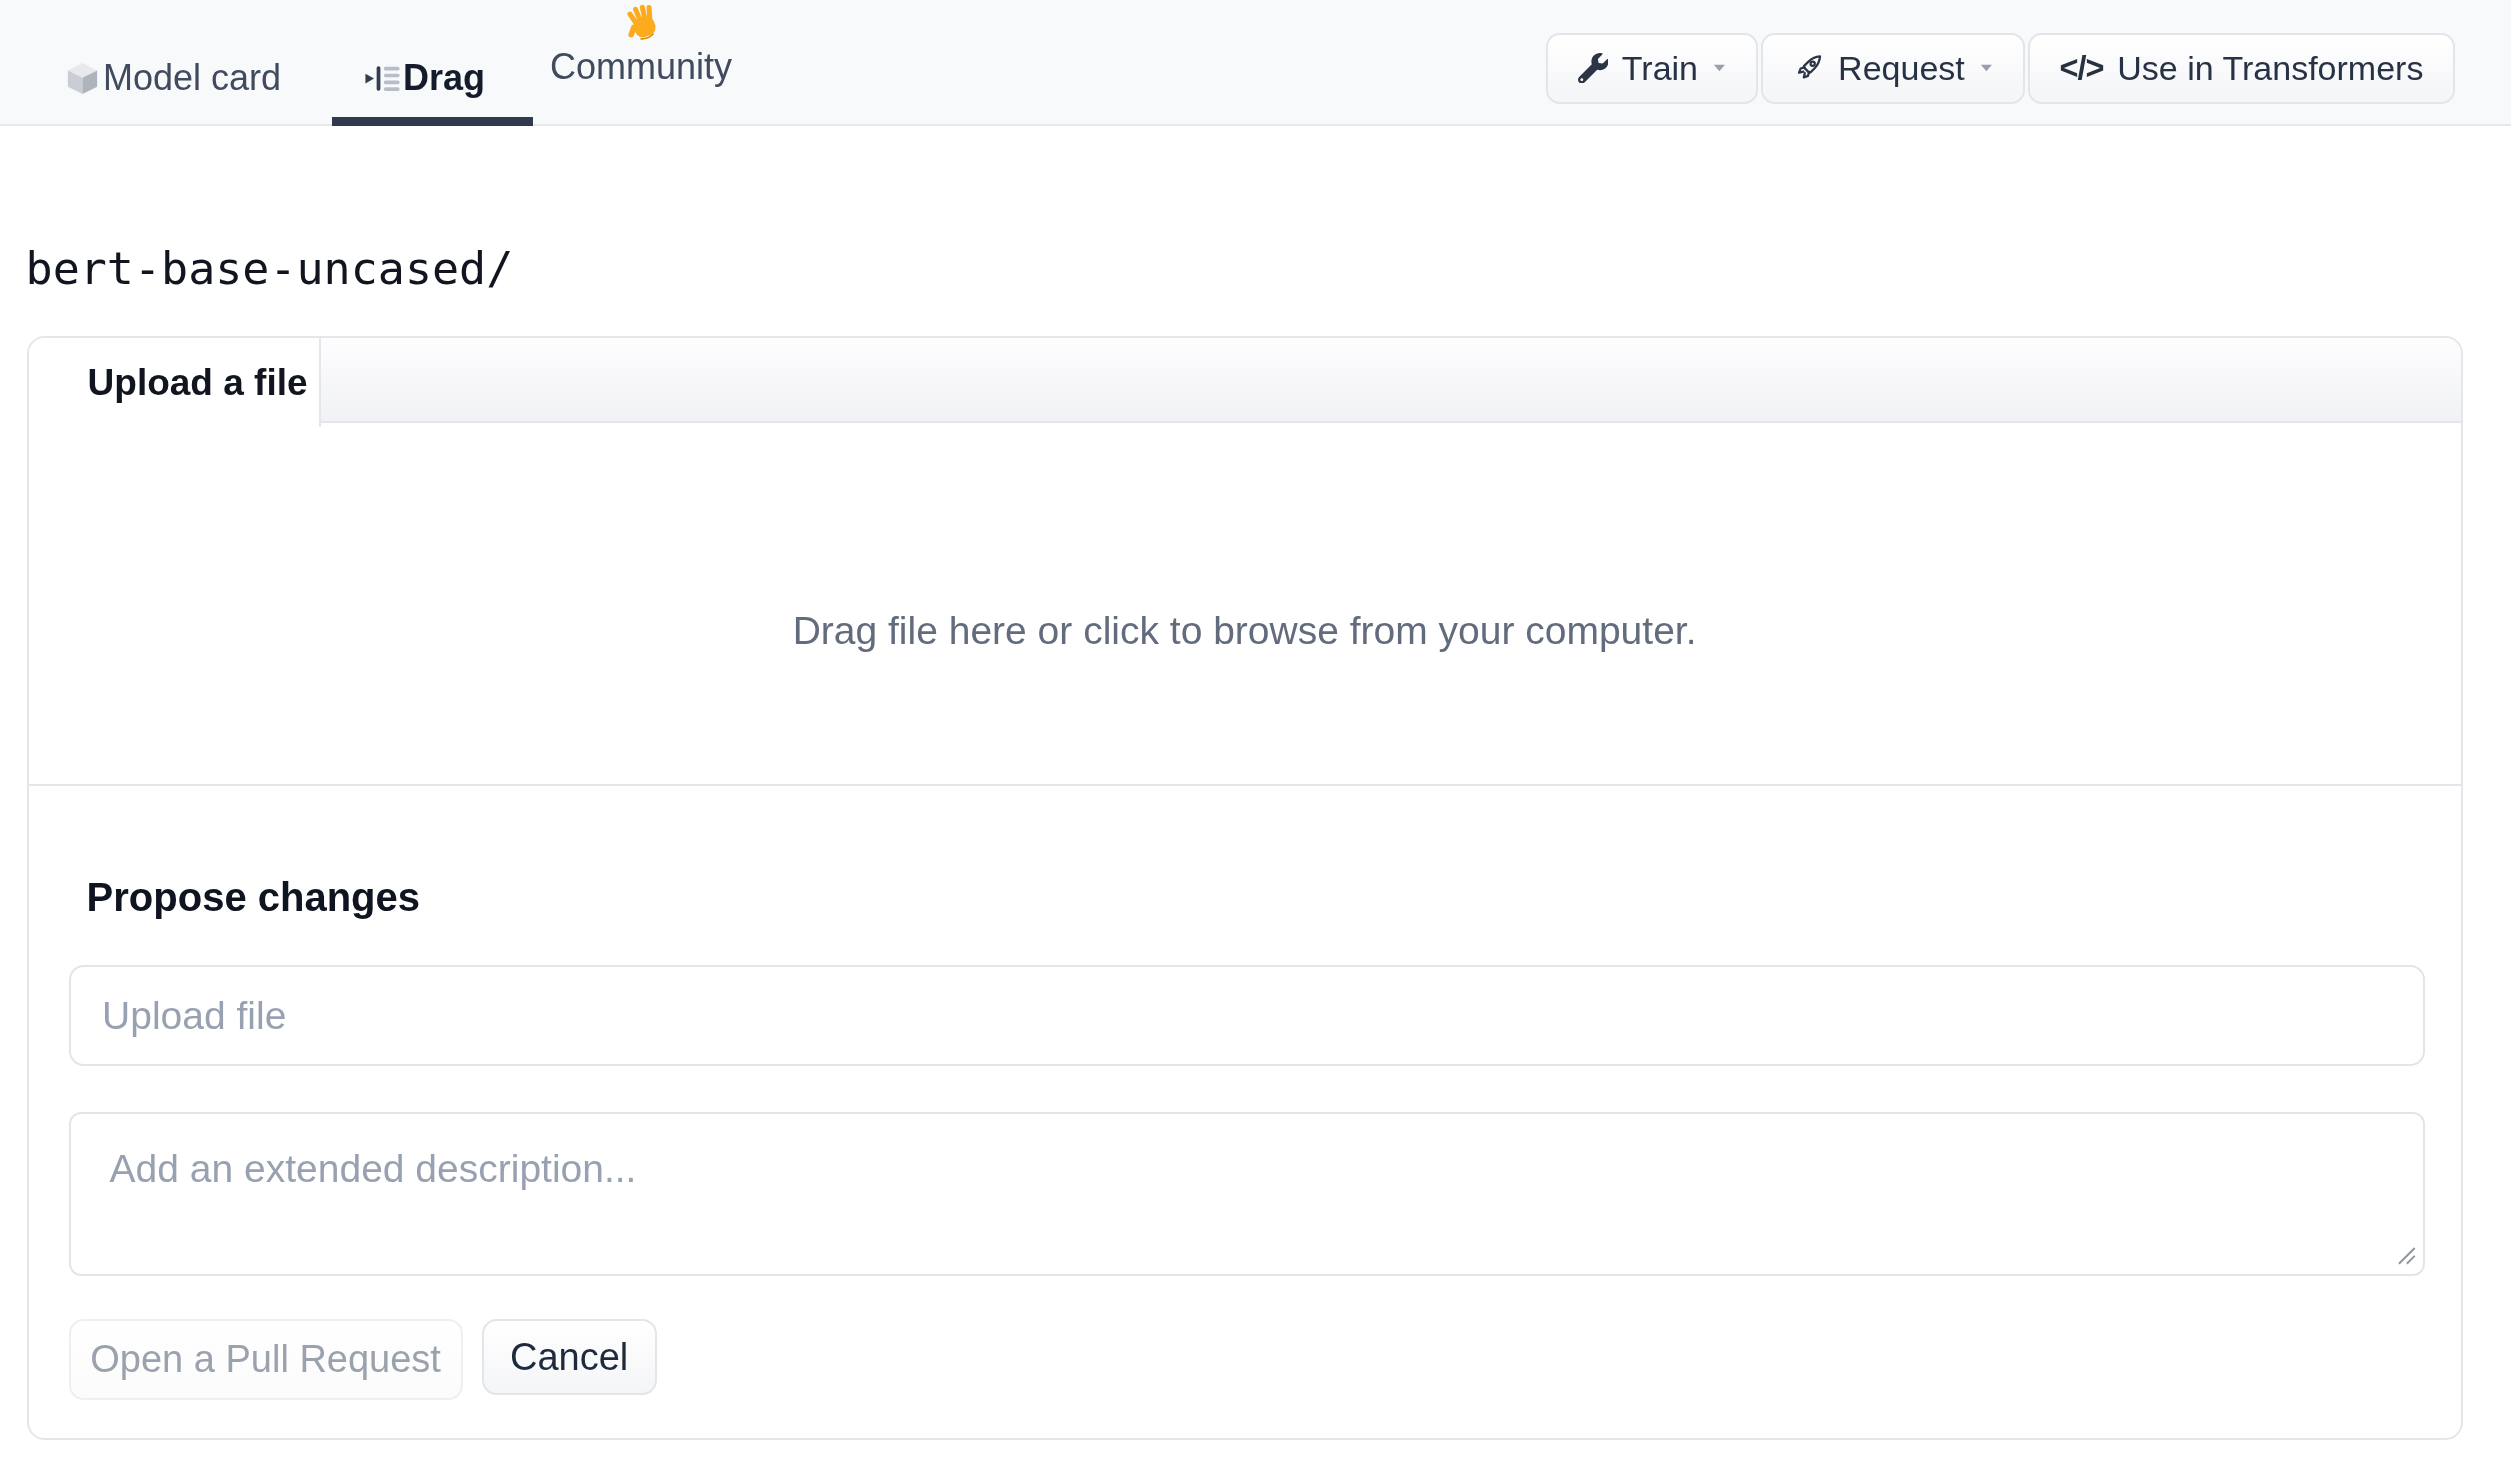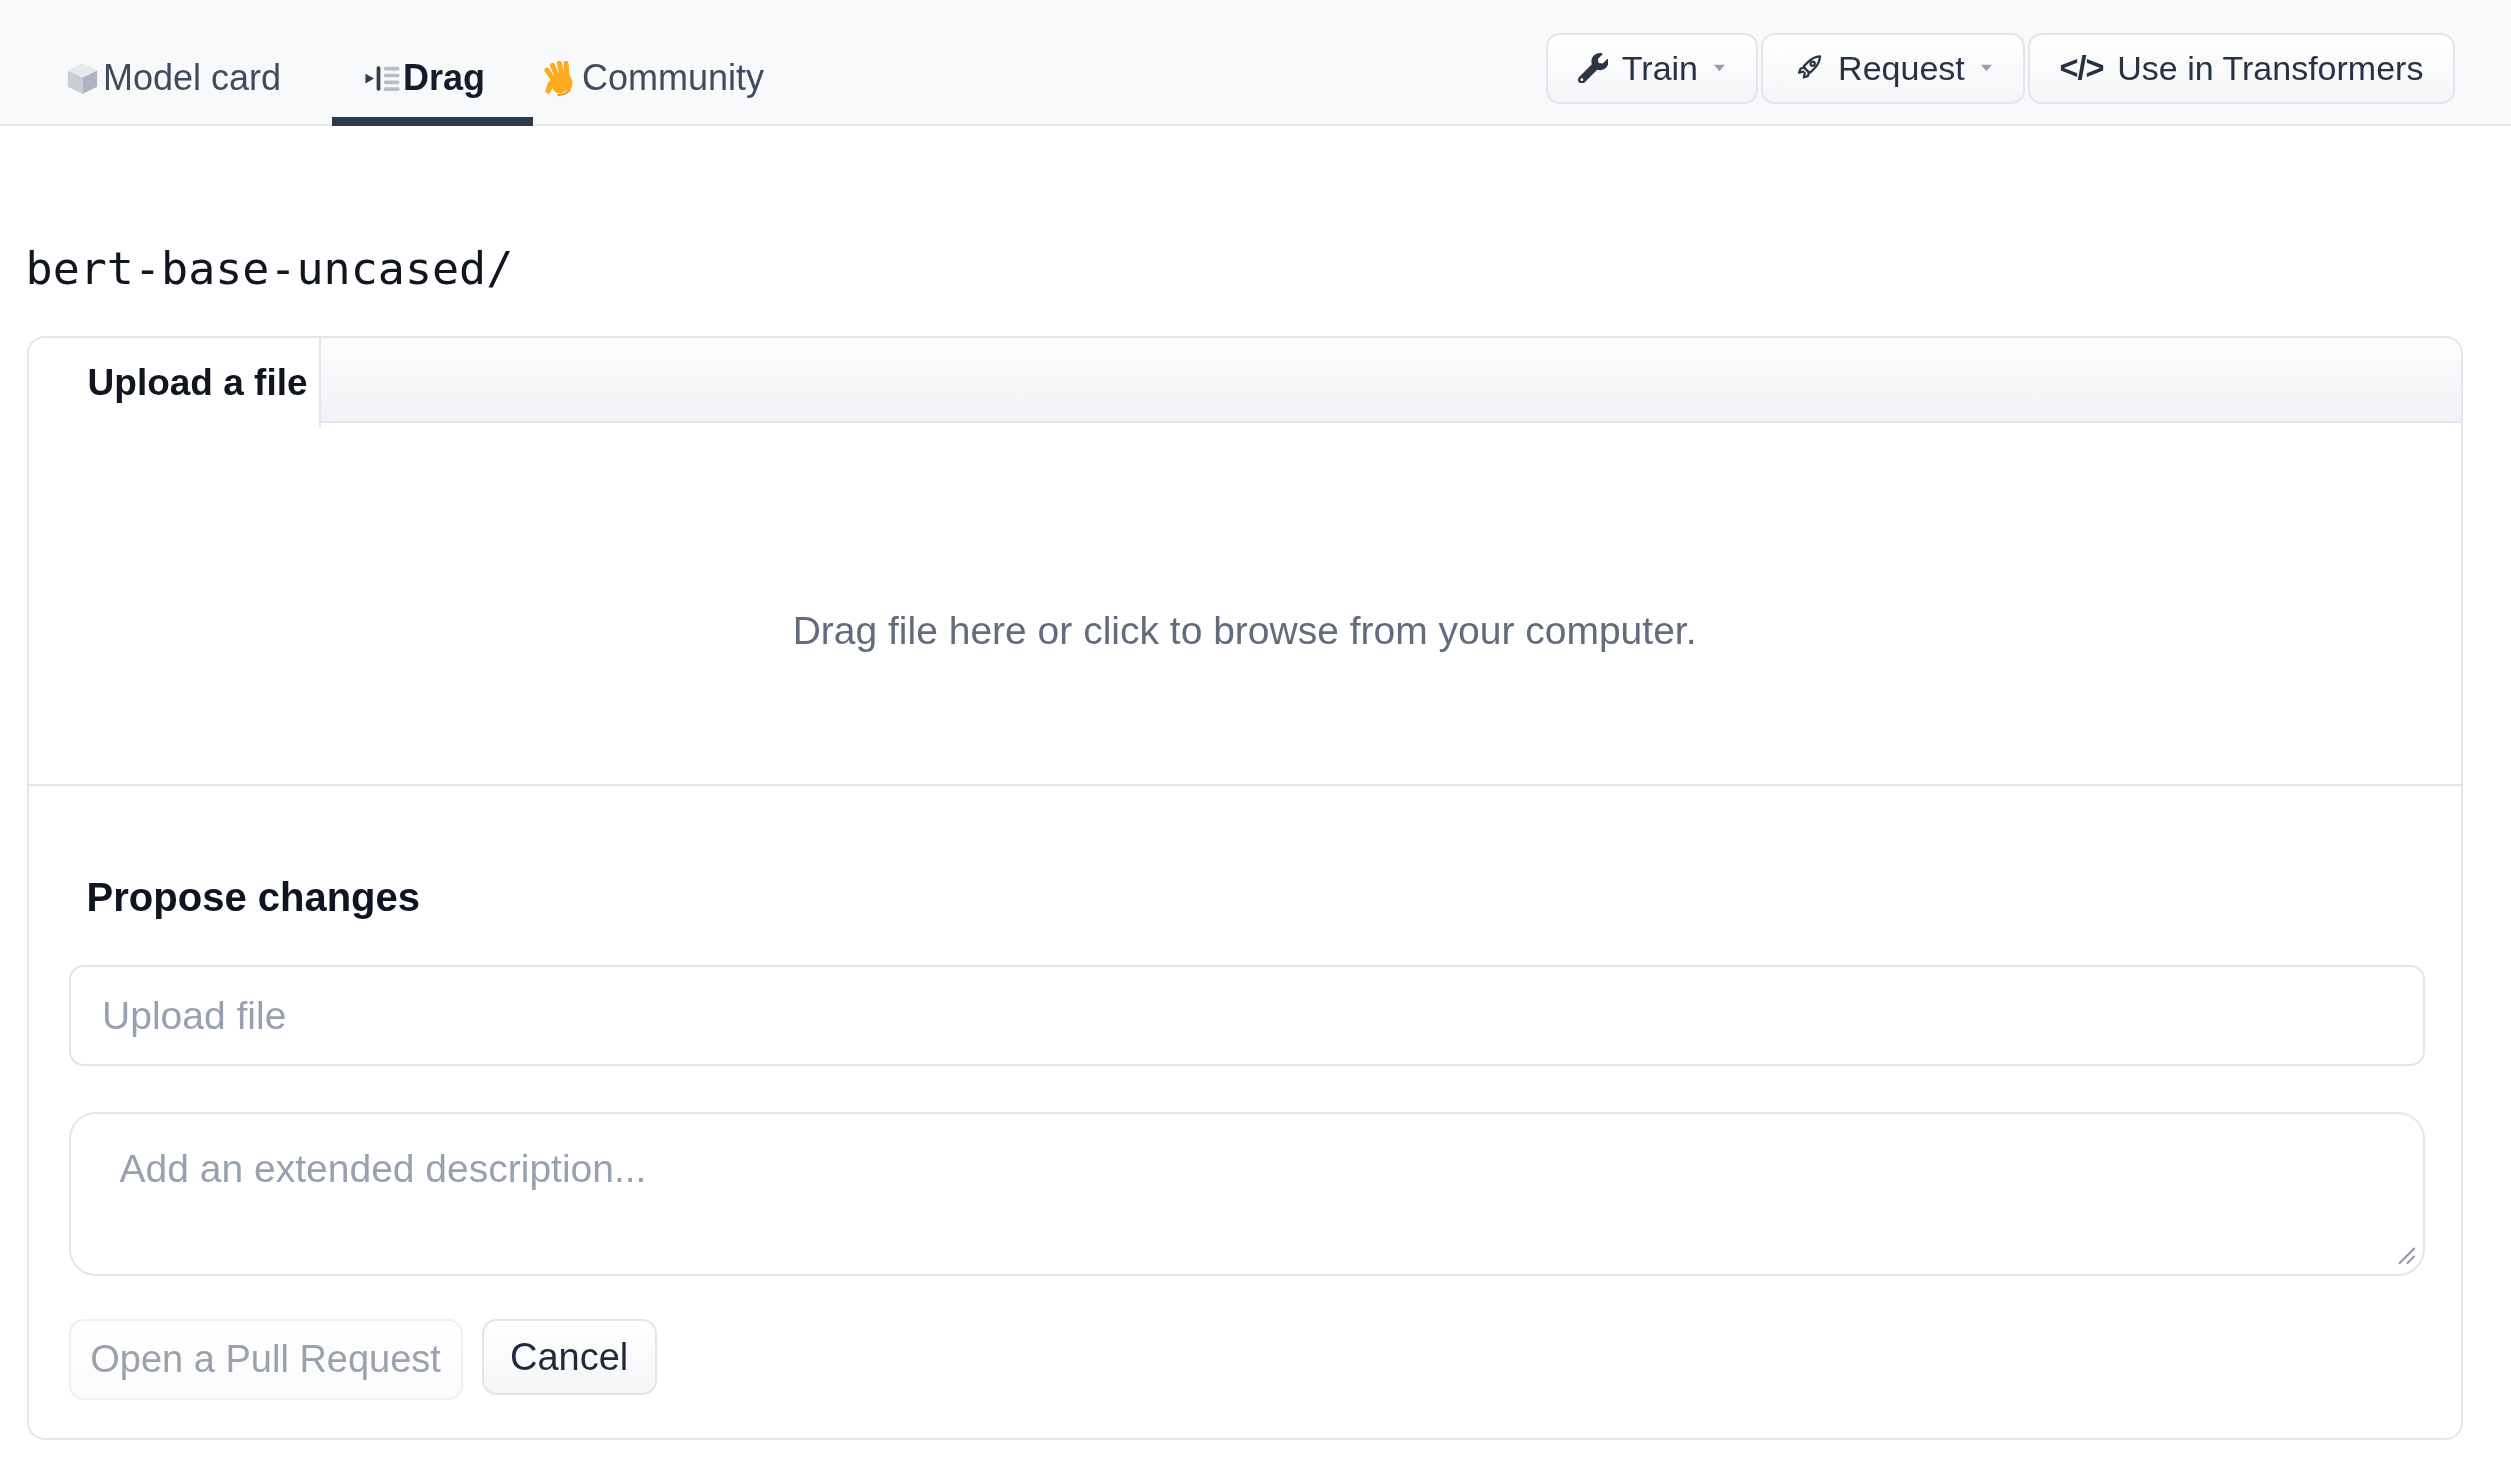--- a/index.html
+++ b/index.html
@@ -13,21 +13,21 @@
   .topbar{
     position:absolute;left:0;top:0;width:2512px;height:126px;
     background:#f8f9fb;border-bottom:2px solid #e6e8ec;
   }
   .tab{
     position:absolute;top:0;height:156px;display:flex;align-items:center;gap:1px;
     font-size:36px;color:#414b5e;font-weight:500;cursor:pointer;
   }
   .tab-modelcard{left:63px;}
   .tab-files{left:363px;font-weight:700;color:#141c2b;}
-  .tab-community{left:536px;}
+  .tab-community{left:550px;flex-direction:column;}
   .tab-underline{
     position:absolute;left:332px;top:117px;width:201px;height:8.9px;background:#2f3a4e;
   }
   .actions{
     position:absolute;right:57px;top:32.5px;height:71px;display:flex;gap:3px;
   }
   .btn{
     height:71px;display:flex;align-items:center;gap:13.8px;padding:0 29.6px;
     background:linear-gradient(180deg,#ffffff 0%,#f4f5f8 100%);
     border:2px solid #e2e5ea;border-radius:13.8px;
@@ -73,23 +73,23 @@
     border:2px solid #e2e5ea;border-radius:14.8px;background:#ffffff;
     font-family:"Liberation Sans","DejaVu Sans",sans-serif;
     font-size:39px;color:#10151f;padding:0 31.5px;outline:none;
   }
   .file-input::placeholder{color:#98a1b1;opacity:1;}
   .desc-wrap{
     position:absolute;left:40px;top:774px;width:2356px;height:164px;
   }
   .desc-textarea{
     width:100%;height:100%;resize:none;
-    border:2px solid #e2e5ea;border-radius:27px;background:#ffffff;
+    border:2px solid #e2e5ea;border-radius:12px;background:#ffffff;
     font-family:"Liberation Sans","DejaVu Sans",sans-serif;
-    font-size:39px;color:#10151f;padding:33px 49px;outline:none;
+    font-size:39px;color:#10151f;padding:33px 39px;outline:none;
   }
   .desc-textarea::placeholder{color:#98a1b1;opacity:1;}
   .resize-handle{position:absolute;right:7.9px;bottom:9.9px;cursor:nwse-resize;}
   .btn-openpr{
     position:absolute;left:40px;top:981px;width:394px;height:81px;
     background:linear-gradient(180deg,#ffffff 0%,#fbfbfc 100%);
     border:2px solid #edeff3;border-radius:14.8px;
     font-size:38px;color:#9aa2ae;display:flex;align-items:center;justify-content:center;
     cursor:pointer;white-space:nowrap;
   }

